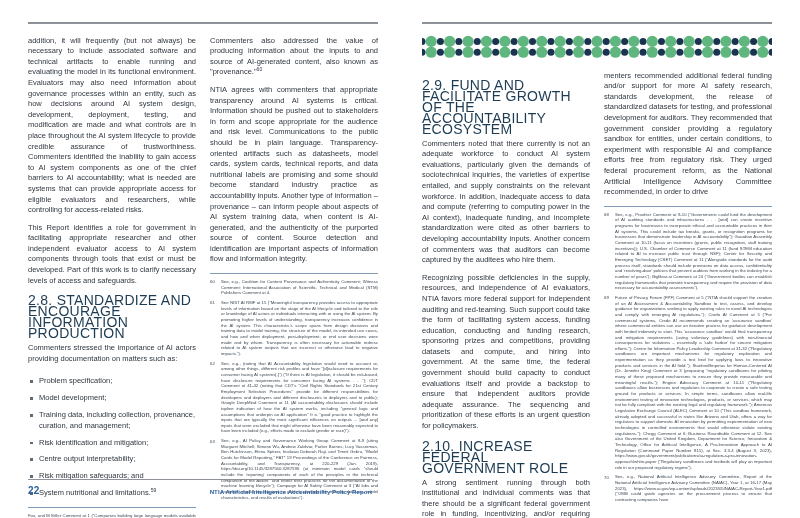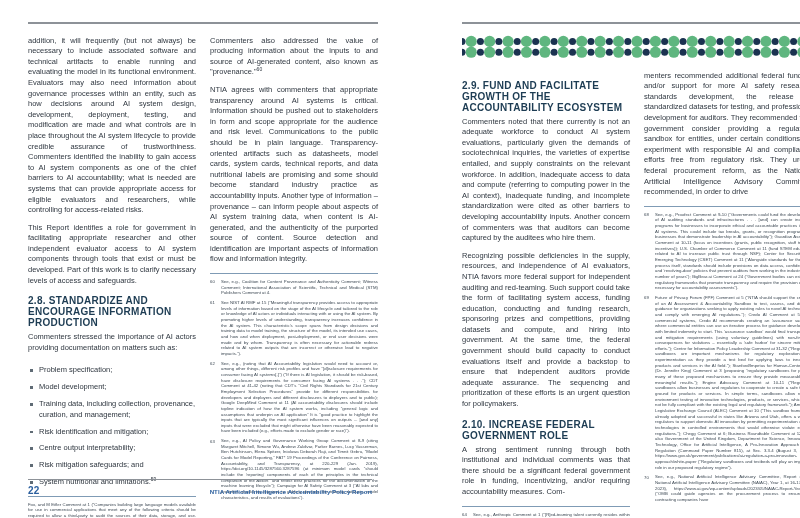--- a/index.html
+++ b/index.html
@@ -2,40 +2,40 @@
 <html><head>
 <meta charset="utf-8">
 <style>
   html,body{margin:0;padding:0;}
   body{
     width:800px;height:518px;overflow:hidden;
     background:#ffffff;
     font-family:"Liberation Sans","DejaVu Sans",sans-serif;
     color:#2a3137;
   }
-  .spread{display:flex;width:800px;height:426px;gap:40px;}
+  .spread{display:flex;width:800px;height:426px;}
   .page{position:relative;width:400px;height:518px;box-sizing:border-box;background:#fff;}
   .page-left{padding:0 22px 0 28px;}
   .page-right{padding:0 28px 0 22px;}
 
   
   .top-rule{height:1.6px;background:#8d9298;margin-top:22px;}
   .top-rule-r{height:1.6px;background:#8d9298;margin-top:22px;}
 
   
   .dotband{height:24px;margin-top:11px;position:relative;overflow:hidden;}
   .dotband svg{display:block;}
 
   
   .cols{display:flex;gap:14px;margin-top:12px;}
   .col{width:168px;}
   .page-right .col{width:168px;}
 
   h2.sec{
-    font-size:10px;line-height:11px;font-weight:bold;
+    font-size:14px;line-height:11px;font-weight:normal;
     letter-spacing:.28px;color:#1d3c53;margin:9px 0 4px 0;
     text-transform:uppercase;
   }
   p.body{
     font-size:7.5px;line-height:10.6px;margin:0 0 7px 0;
     text-align:justify;color:#2f3740;
     -webkit-hyphens:none;hyphens:none;
   }
   p.body:last-child{margin-bottom:0;}
   sup{font-size:5px;vertical-align:super;line-height:0;}

